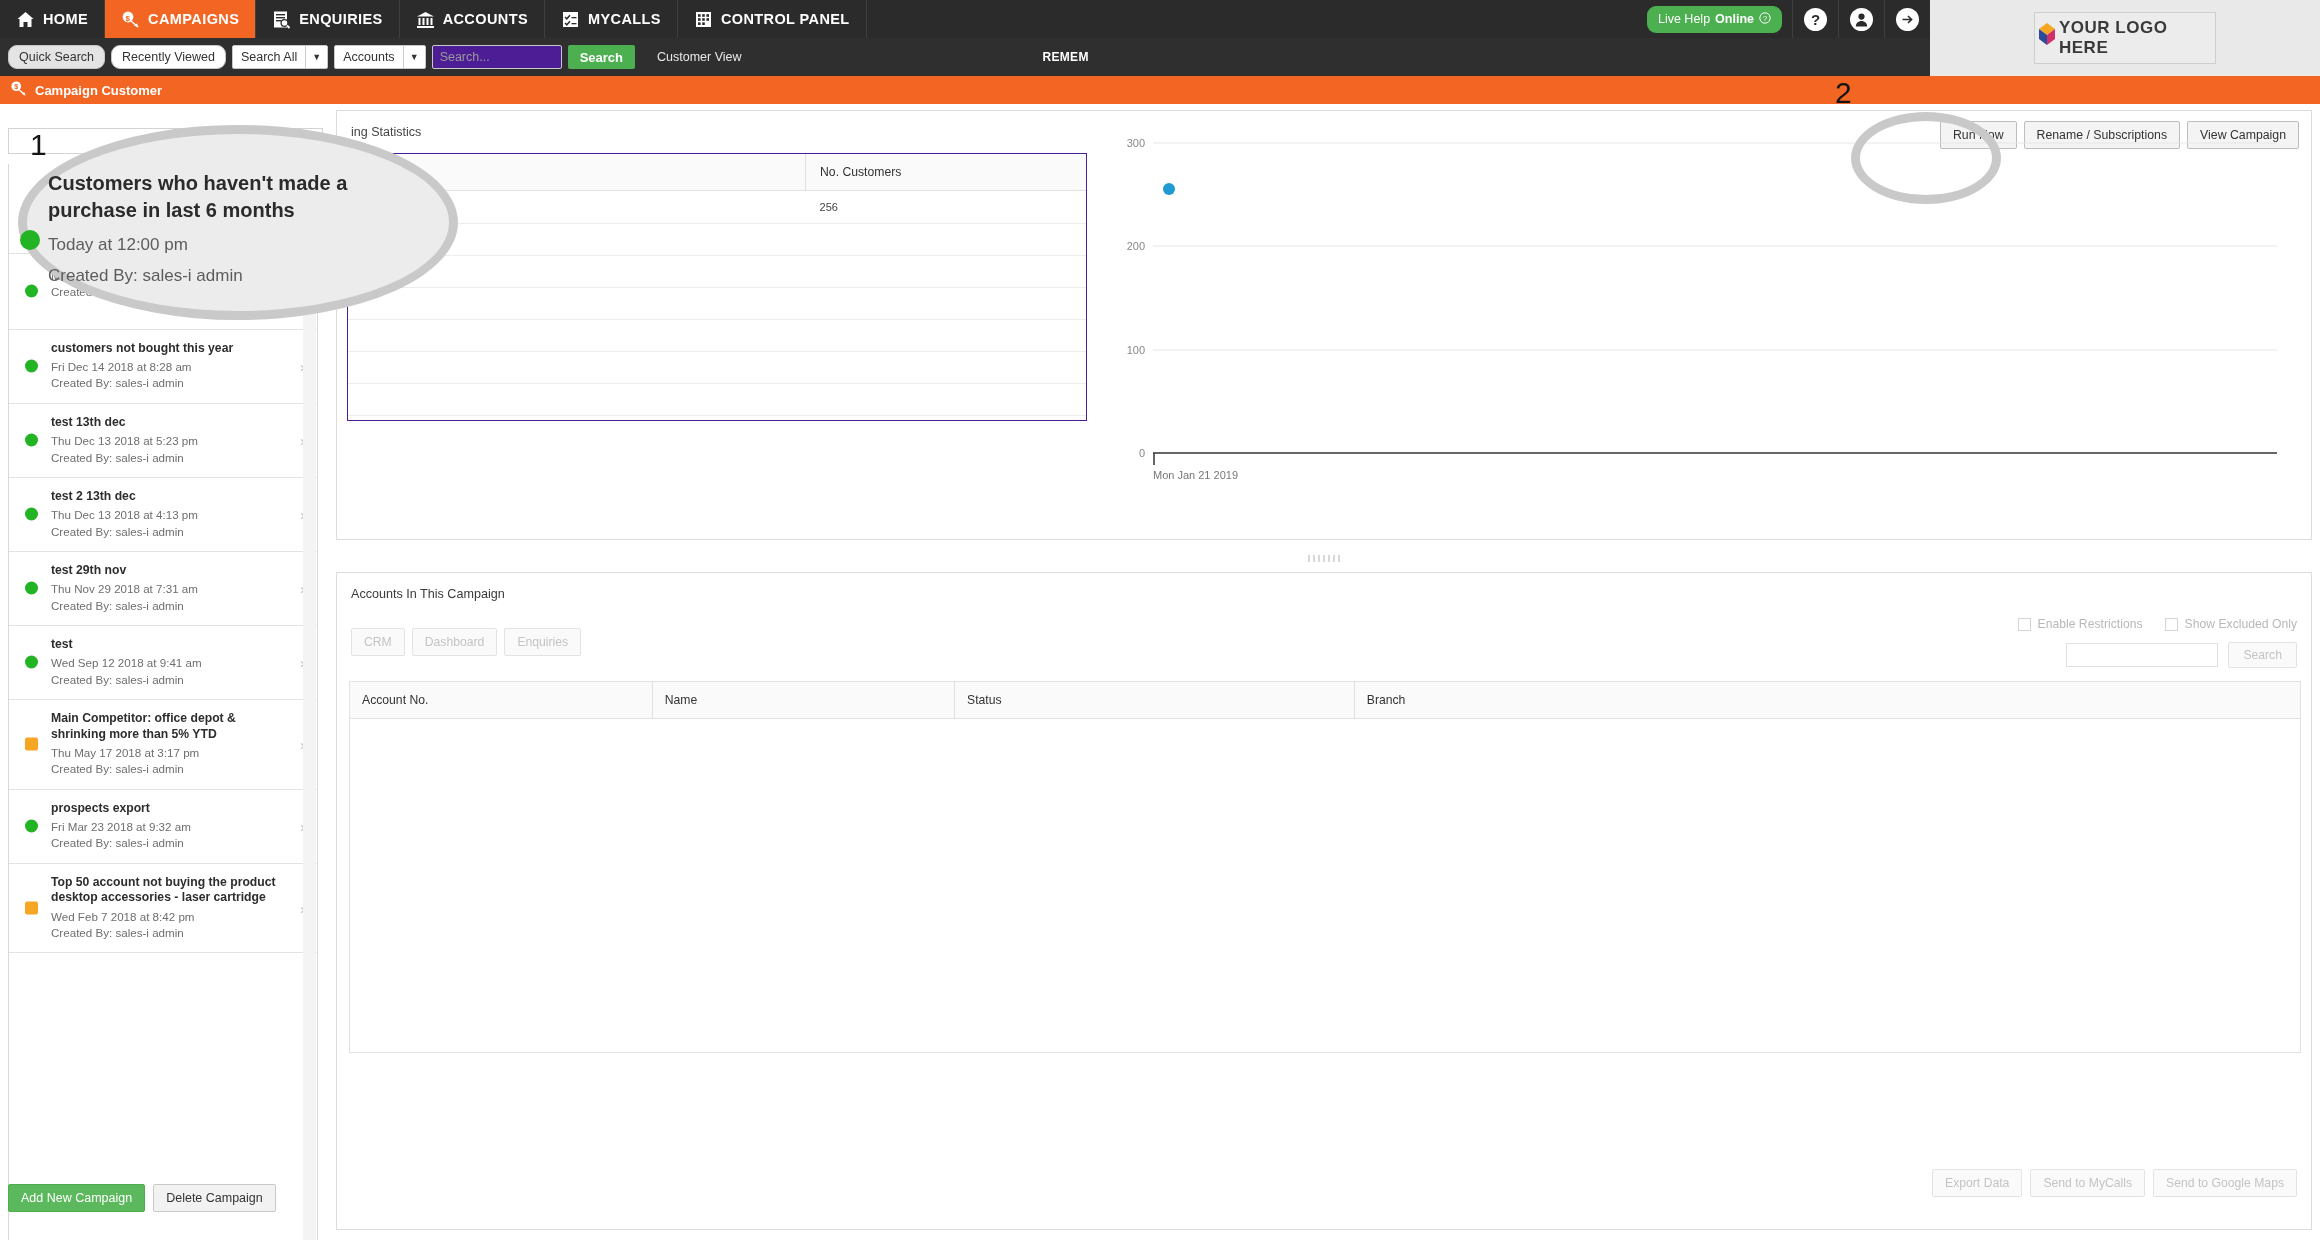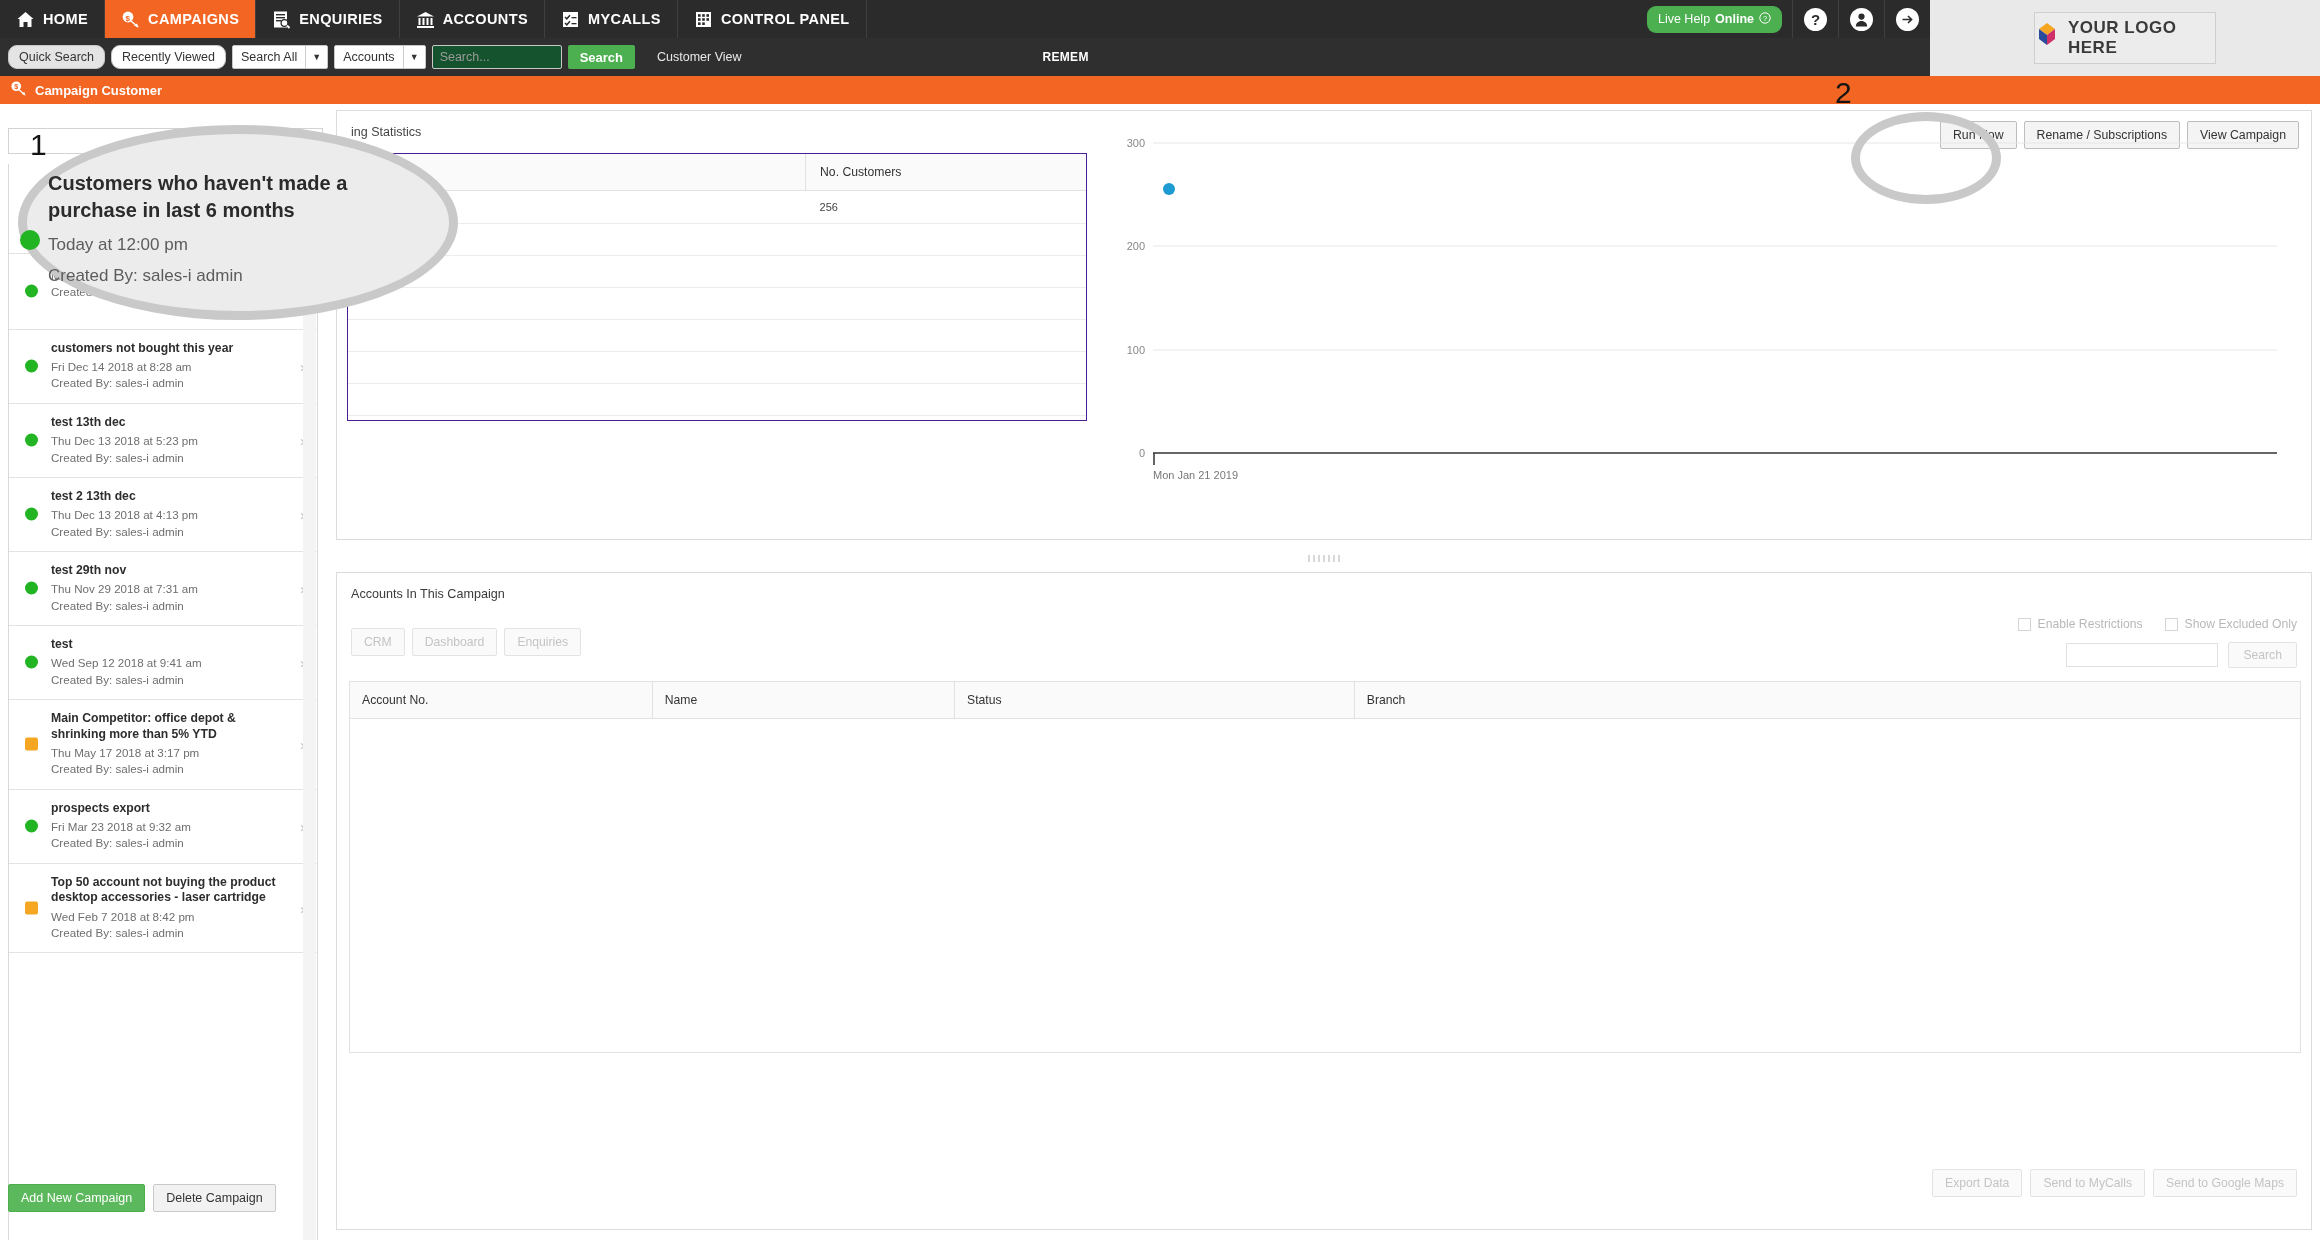--- a/index.html
+++ b/index.html
@@ -58,21 +58,21 @@
   .logo-zone {
     position: absolute; left: 1930px; top: 0;
     width: 390px; height: 76px;
     background: #e9e9e9;
     display: flex; align-items: center; justify-content: center;
   }
   .logo-box {
     width: 182px; height: 52px;
     border: 1px solid #cfcfcf;
     background: #ececec;
-    display:flex; align-items:center; justify-content:center; gap: 9px;
+    display:flex; align-items:center; justify-content:center; 
   }
   .logo-text { font-size: 17px; font-weight: bold; letter-spacing: .5px; color: #3a3a3a; }
 
   
   .searchbar {
     position: absolute; left: 0; top: 38px;
     width: 1930px; height: 38px;
     background: #2f2f2f;
     display: flex; align-items: center;
     padding-left: 8px; gap: 6px;
@@ -85,21 +85,21 @@
   }
   .sb-btn.white { background: #fff; }
   .sb-split {
     height: 24px; border: 1px solid #c8c8c8; border-radius: 2px;
     background: #fff; display:flex; align-items:stretch; font-size: 12.5px; color:#333;
   }
   .sb-split .lbl { padding: 0 8px; display:flex; align-items:center; }
   .sb-split .car { width: 22px; border-left: 1px solid #ccc; display:flex; align-items:center; justify-content:center; font-size: 9px; }
   .sb-input {
     height: 24px; width: 130px;
-    border: 1px solid #c8c8c8; border-radius: 2px; background:#14532d;
+    border: 1px solid #c8c8c8; border-radius: 2px; background:#4c1d95;
     display:flex; align-items:center; padding: 0 7px;
     font-size: 12.5px; color: #9a9a9a;
   }
   .sb-search {
     height: 24px; padding: 0 12px;
     background: #4caf50; color: #fff; font-size: 13px; font-weight: bold;
     display:flex; align-items:center; border-radius: 2px;
   }
   .sb-link { color: #e8e8e8; font-size: 12.5px; margin-left: 16px; }
   .sb-remem { color: #fff; font-size: 12px; font-weight: bold; margin-left: 295px; letter-spacing:.3px; }

